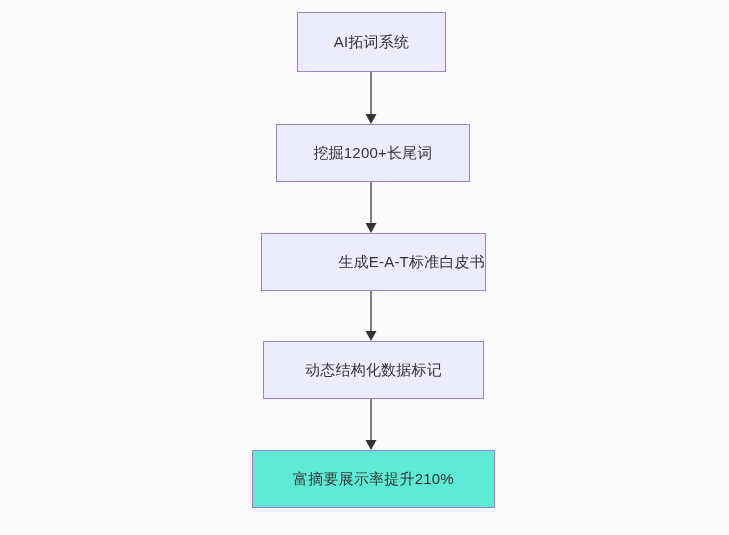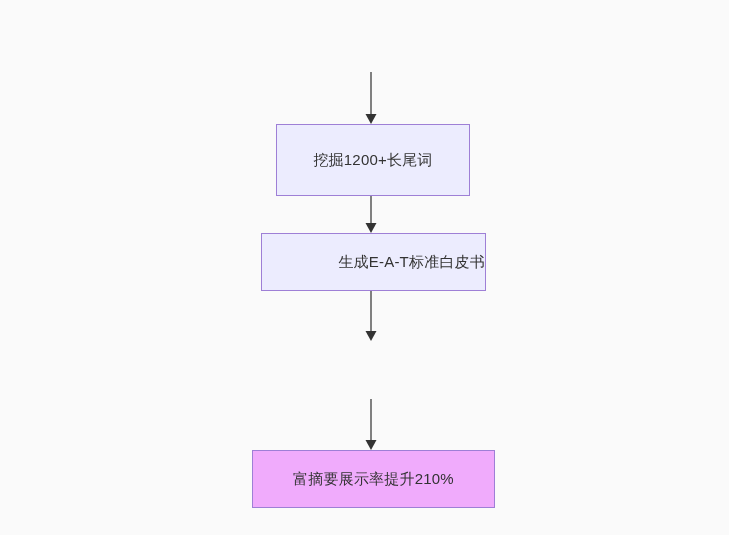--- a/index.html
+++ b/index.html
@@ -66,27 +66,33 @@
     </svg>
   </div>
 
   <div class="edge" style="left: 363px; top: 399px;">
     <svg width="16" height="51" viewBox="0 0 16 51">
       <line x1="8" y1="0" x2="8" y2="41" stroke="#808080" stroke-width="2"></line>
       <polygon points="8,51 2.5,41 13.5,41" fill="#333333"></polygon>
     </svg>
   </div>
 
+  <div class="node" style="left: 297px; top: 12px; width: 149px; height: 60px; background: rgb(236, 236, 254); border-color: rgb(158, 127, 214); color: rgb(51, 51, 51);">
+    <span>AI拓词系统</span>
+  </div>
 
-  <div class="node" style="left: 276px; top: 124px; width: 194px; height: 72px; background: rgb(236, 236, 254); border-color: rgb(158, 127, 214); color: rgb(51, 51, 51);">
+  <div class="node" style="left: 276px; top: 124px; width: 194px; height: 58px; background: rgb(236, 236, 254); border-color: rgb(158, 127, 214); color: rgb(51, 51, 51);">
     <span>挖掘1200+长尾词</span>
   </div>
 
   <div class="node" style="left: 261px; top: 233px; width: 225px; height: 58px; background: rgb(236, 236, 254); border-color: rgb(158, 127, 214); color: rgb(51, 51, 51); justify-content: flex-end;">
     <span>生成E-A-T标准白皮书</span>
   </div>
 
+  <div class="node" style="left: 263px; top: 341px; width: 221px; height: 58px; background: rgb(236, 236, 254); border-color: rgb(158, 127, 214); color: rgb(51, 51, 51);">
+    <span>动态结构化数据标记</span>
+  </div>
 
-  <div class="node" style="left: 252px; top: 450px; width: 243px; height: 58px; background: #f0abfc; border-color: rgb(158, 127, 214); color: rgb(51, 51, 51);">
+  <div class="node" style="left: 252px; top: 450px; width: 243px; height: 58px; background: #5eead4; border-color: rgb(158, 127, 214); color: rgb(51, 51, 51);">
     <span>富摘要展示率提升210%</span>
   </div>
 
 </div>
 
 </body></html>

